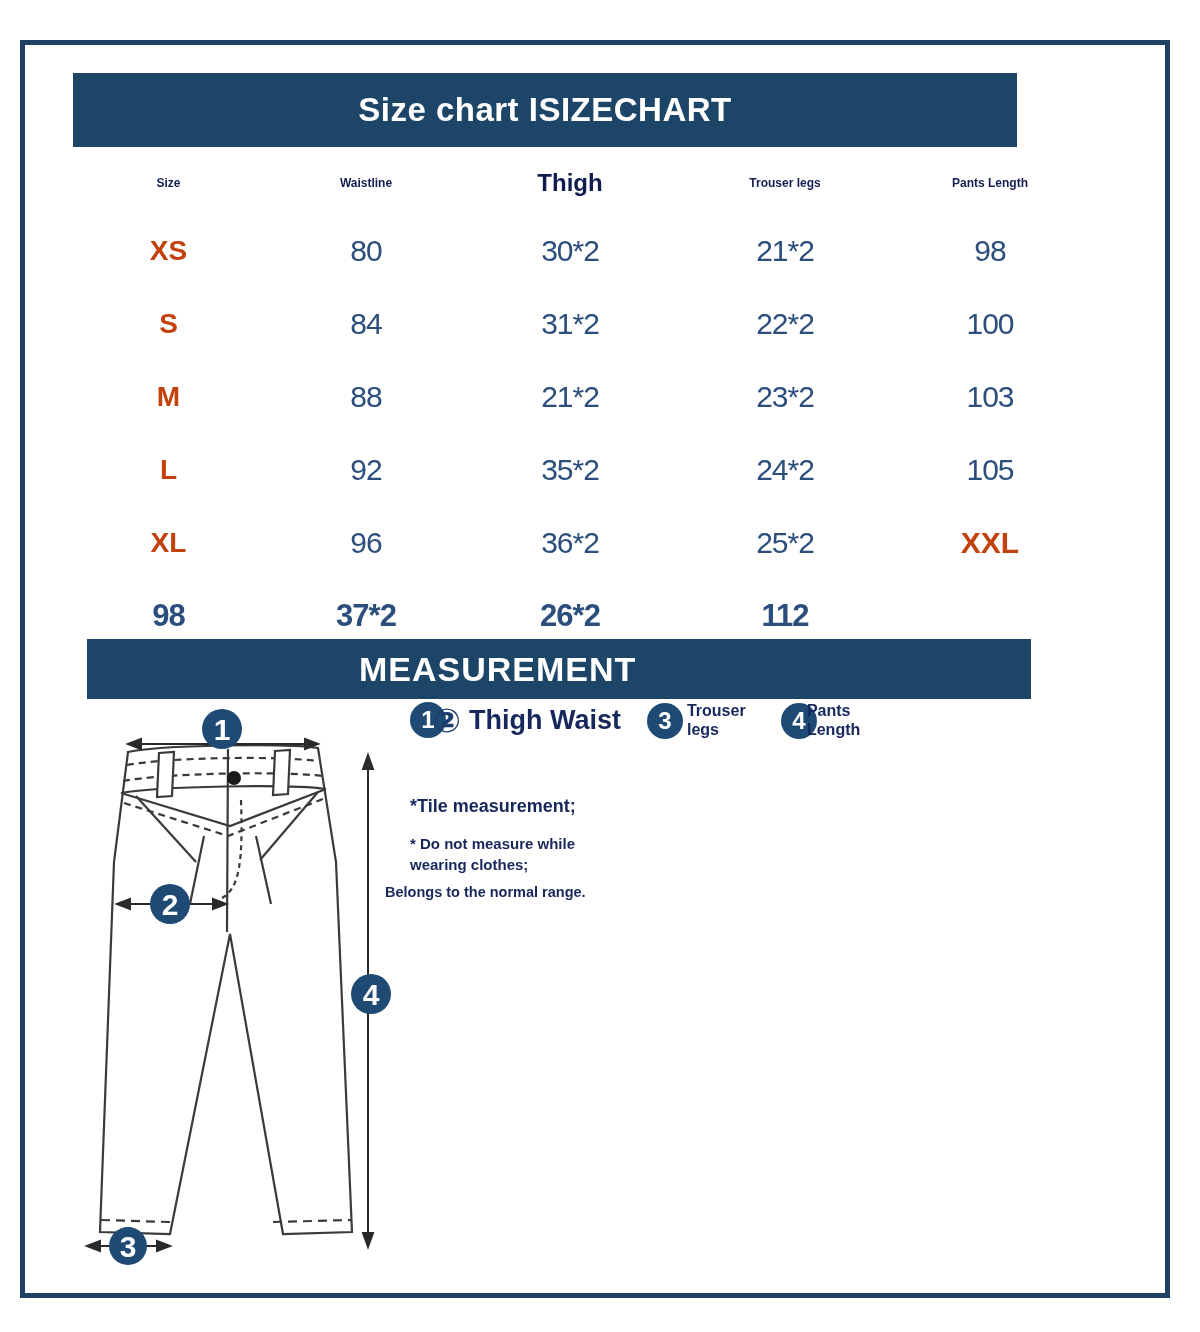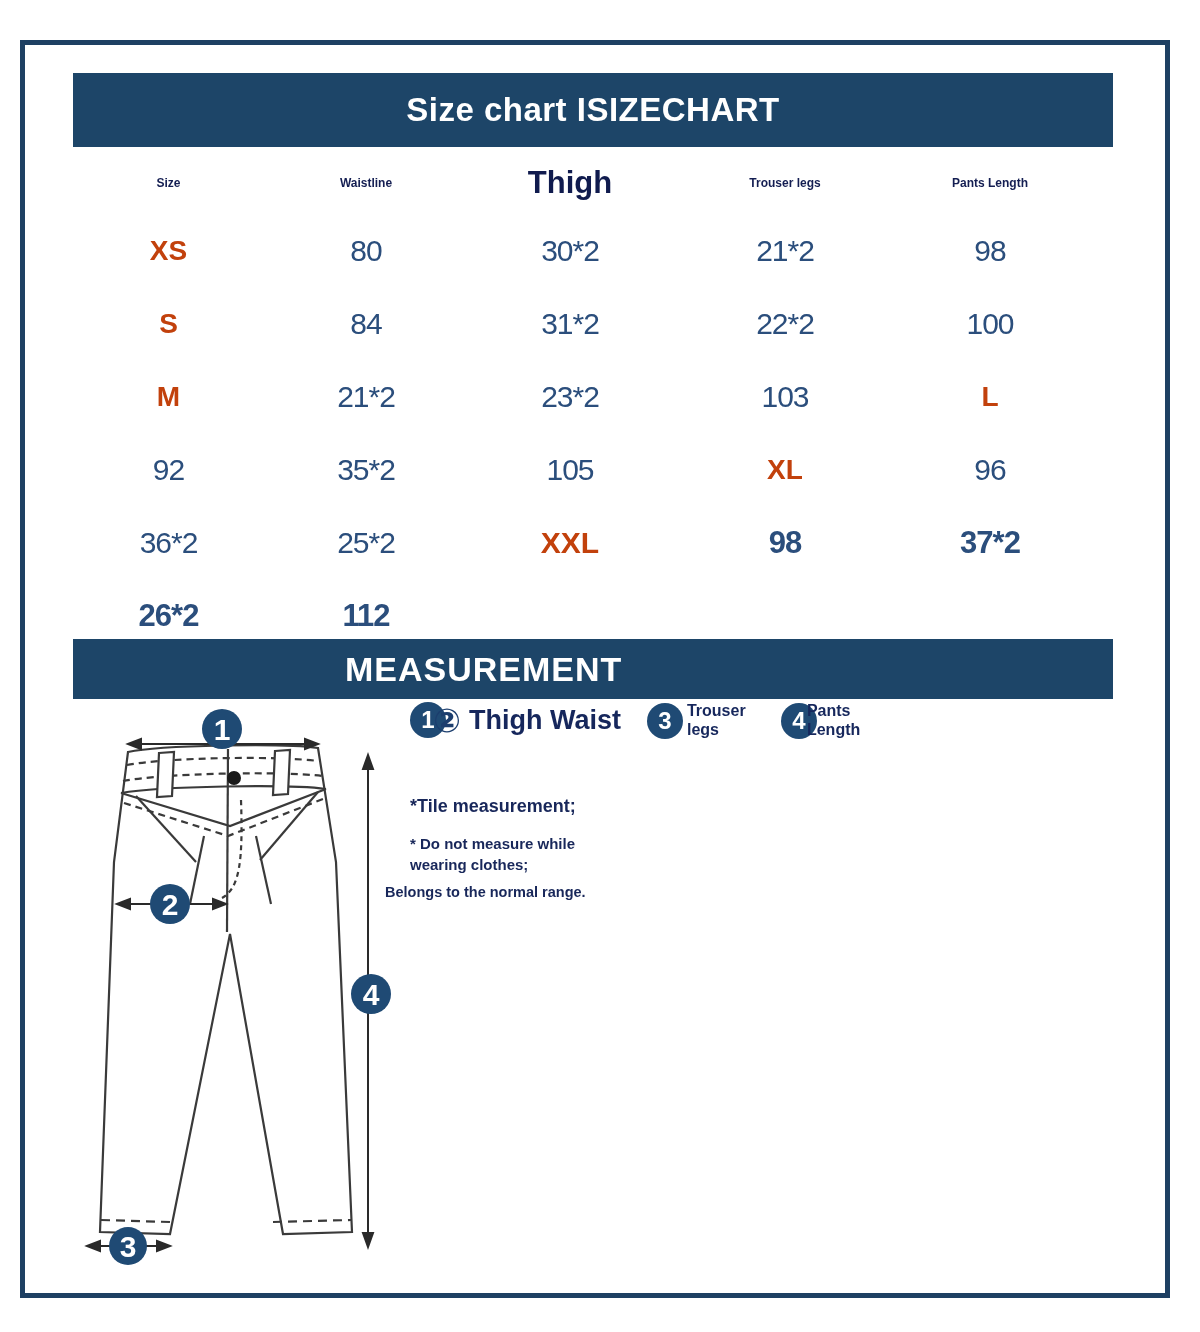--- a/index.html
+++ b/index.html
@@ -5,33 +5,33 @@
   html,body{margin:0;padding:0;background:#ffffff;}
   .canvas{
     position:relative;width:1200px;height:1332px;background:#ffffff;overflow:hidden;
     font-family:"Liberation Sans","DejaVu Sans",sans-serif;
   }
   .frame{
     position:absolute;left:20px;top:40px;width:1150px;height:1258px;
     border:5px solid #1e4063;box-sizing:border-box;background:#ffffff;
   }
   .bar{
-    position:absolute;left:73px;width:1040px;background:#1d4568;color:#ffffff;
+    position:absolute;left:73px;width:944px;background:#1d4568;color:#ffffff;
     display:flex;align-items:center;font-weight:bold;
   }
   .size-bar{top:73px;height:74px;justify-content:center;font-size:33px;letter-spacing:0.5px;}
-  .measure-bar{top:639px;height:60px;font-size:34px;padding-left:272px;box-sizing:border-box;letter-spacing:1px;}
+  .measure-bar{top:639px;height:60px;font-size:34px;padding-left:272px;box-sizing:border-box;letter-spacing:1px;margin-left:14px;}
   .size-table{
     position:absolute;left:75px;top:152px;width:1005px;
     display:grid;grid-template-columns:187px 208px 200px 230px 180px;
     grid-template-rows:62px repeat(6,73px);
   }
   .cell{display:flex;align-items:center;justify-content:center;}
   .col-head{font-weight:bold;font-size:12px;color:#141e52;}
-  .col-head.thigh{font-size:31px;color:#101b4e;}
+  .col-head.thigh{font-size:24px;color:#101b4e;}
   .size-cell{font-weight:bold;font-size:28px;color:#c2410c;letter-spacing:0;}
   .val{font-size:30px;font-weight:400;color:#2b4e7c;letter-spacing:-1px;}
   .pants-svg{position:absolute;left:75px;top:700px;width:355px;height:590px;}
   .legend{
     position:absolute;left:410px;top:702px;display:flex;align-items:flex-start;
     color:#16275c;
   }
   .leg-item{display:flex;align-items:center;}
   .badge{
     flex:0 0 auto;width:36px;height:36px;border-radius:50%;background:#1f4a74;color:#ffffff;
@@ -80,27 +80,29 @@
     <div class="cell val">21*2</div>
     <div class="cell val">98</div>
 
     <div class="cell size-cell">S</div>
     <div class="cell val">84</div>
     <div class="cell val">31*2</div>
     <div class="cell val">22*2</div>
     <div class="cell val">100</div>
 
     <div class="cell size-cell">M</div>
+    <div class="cell val">88</div>
     <div class="cell val">21*2</div>
     <div class="cell val">23*2</div>
     <div class="cell val">103</div>
 
     <div class="cell size-cell">L</div>
     <div class="cell val">92</div>
     <div class="cell val">35*2</div>
+    <div class="cell val">24*2</div>
     <div class="cell val">105</div>
 
     <div class="cell size-cell">XL</div>
     <div class="cell val">96</div>
     <div class="cell val">36*2</div>
     <div class="cell val">25*2</div>
 
     <div class="cell size-cell xxl-size" style="font-size:30px;">XXL</div>
     <div class="cell val" style="font-weight:bold;font-size:31px;">98</div>
     <div class="cell val" style="font-weight:bold;font-size:31px;">37*2</div>

